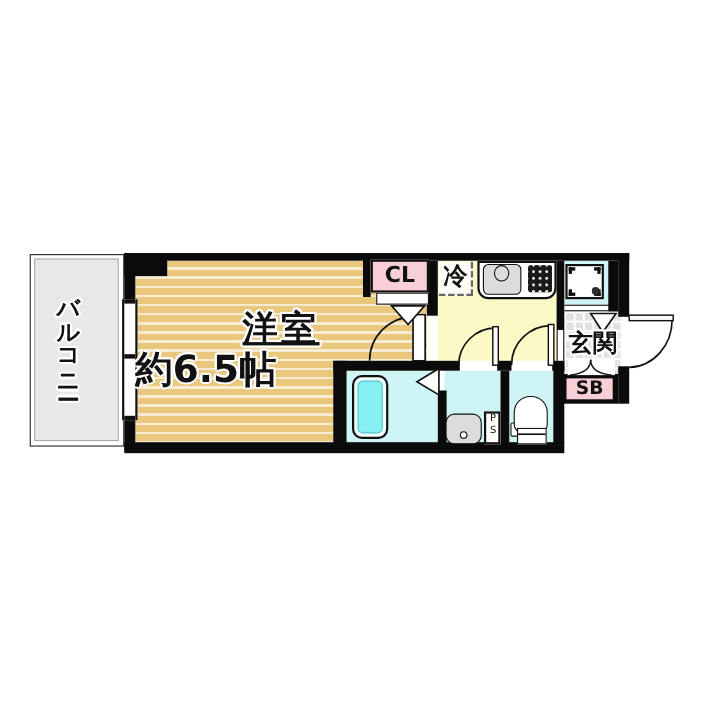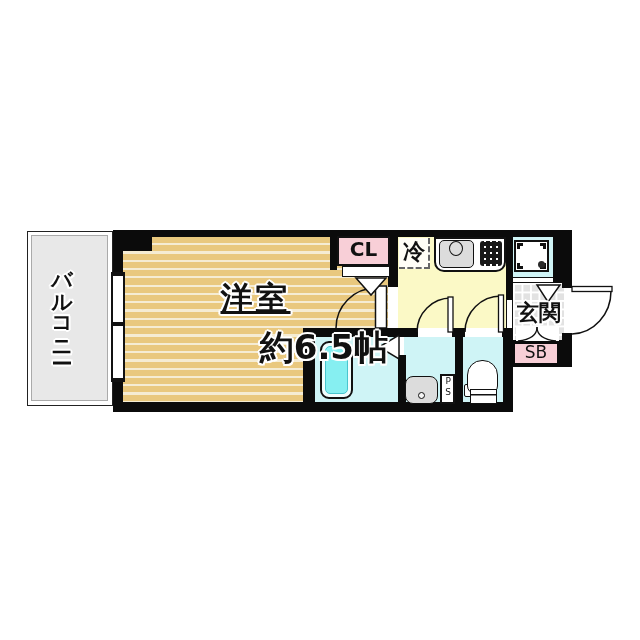--- a/index.html
+++ b/index.html
@@ -73,21 +73,21 @@
     <div class="abs" style="left:0;top:106px;width:10px;height:4px;background:#111;"></div>
   </div>
 
   <div class="abs" style="left:337px;top:236px;width:53px;height:30px;background:var(--pink);border:2.5px solid #111;z-index:15;text-align:center;">
     <span class="lbl" style="font-size:20px;font-weight:600;position:relative;top:1px;">CL</span>
   </div>
   <div class="abs" style="left:342px;top:266px;width:48px;height:11px;background:#fff;border:1.5px solid #111;z-index:15;"></div>
 
   <div class="abs wall" style="left:511px;top:340px;width:51px;height:27px;z-index:15;">
     <div class="abs" style="left:4px;top:4px;width:42px;height:19px;background:var(--pink);text-align:center;">
-      <span class="lbl" style="font-size:17px;font-weight:400;position:relative;top:-1px;">SB</span>
+      <span class="lbl" style="font-size:17px;font-weight:700;position:relative;top:-1px;">SB</span>
     </div>
   </div>
 
   <div class="abs fixture" style="left:434px;top:237px;width:72px;height:35px;background:#fff;border:2px solid #111;border-radius:0 0 10px 10px;"></div>
   <div class="abs fixture" style="left:439px;top:240px;width:35px;height:28px;background:var(--fixture_gray);border:1.5px solid #111;border-radius:5px;"></div>
   <div class="abs fixture" style="left:449px;top:241px;width:14px;height:15px;background:var(--fixture_gray);border:1.5px solid #111;border-radius:50%;"></div>
   <div class="abs fixture" style="left:480px;top:241px;width:22px;height:25px;border-radius:3px;background:radial-gradient(circle,#fff 1px,transparent 1.4px) 2px 3px/6px 6px repeat,#191919;"></div>
 
   <div class="abs fixture" style="left:514px;top:240px;width:35px;height:32px;background:#fff;border:2px solid #111;">
     <span class="abs" style="left:1px;top:1px;width:6px;height:6px;border-top:3px solid #111;border-left:3px solid #111;"></span>
@@ -130,17 +130,17 @@
     <path d="M 537 285 L 560 285 L 548 302 Z" fill="#fff" stroke="#111" stroke-width="1.5"></path>
 
     <path d="M 399 335 L 399 359 L 379 347 Z" fill="#fff" stroke="#111" stroke-width="1.5"></path>
 
     <path d="M 518 341 Q 537 339 537 327" fill="none" stroke="#111" stroke-width="1.3"></path>
     <path d="M 556 341 Q 537 339 537 327" fill="none" stroke="#111" stroke-width="1.3"></path>
   </svg>
 
   <div class="abs lbl vtext halo" style="left:51px;top:256px;height:135px;font-size:21px;font-weight:600;">バルコニー</div>
   <div class="abs lbl halo" style="left:123px;top:282px;width:265px;text-align:center;font-size:32px;font-weight:700;letter-spacing:3px;text-decoration:underline;">洋室</div>
-  <div class="abs lbl halo" style="left:123px;top:319px;width:265px;text-align:right;font-size:34px;font-weight:700;margin-top:11px;">約6.5帖</div>
+  <div class="abs lbl halo" style="left:123px;top:319px;width:265px;text-align:left;font-size:34px;font-weight:700;">約6.5帖</div>
   <div class="abs lbl" style="left:398px;top:240px;width:32px;text-align:center;font-size:22px;font-weight:600;">冷</div>
   <div class="abs lbl halo" style="left:510px;top:301px;width:58px;text-align:center;font-size:22px;font-weight:700;">玄関</div>
 
 </div>
 
 </body></html>

